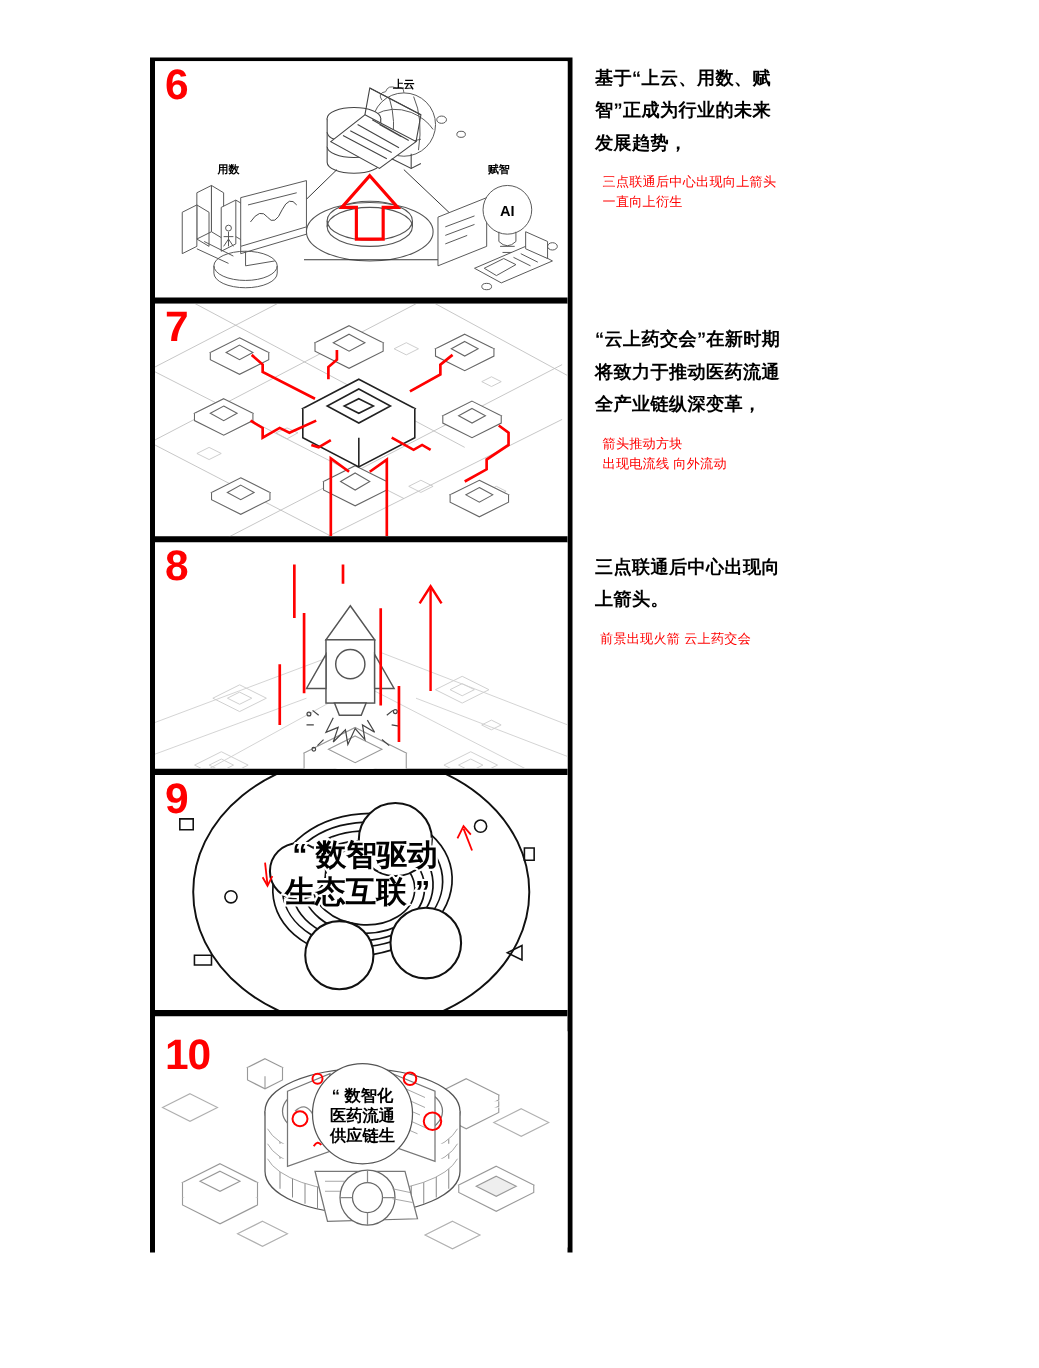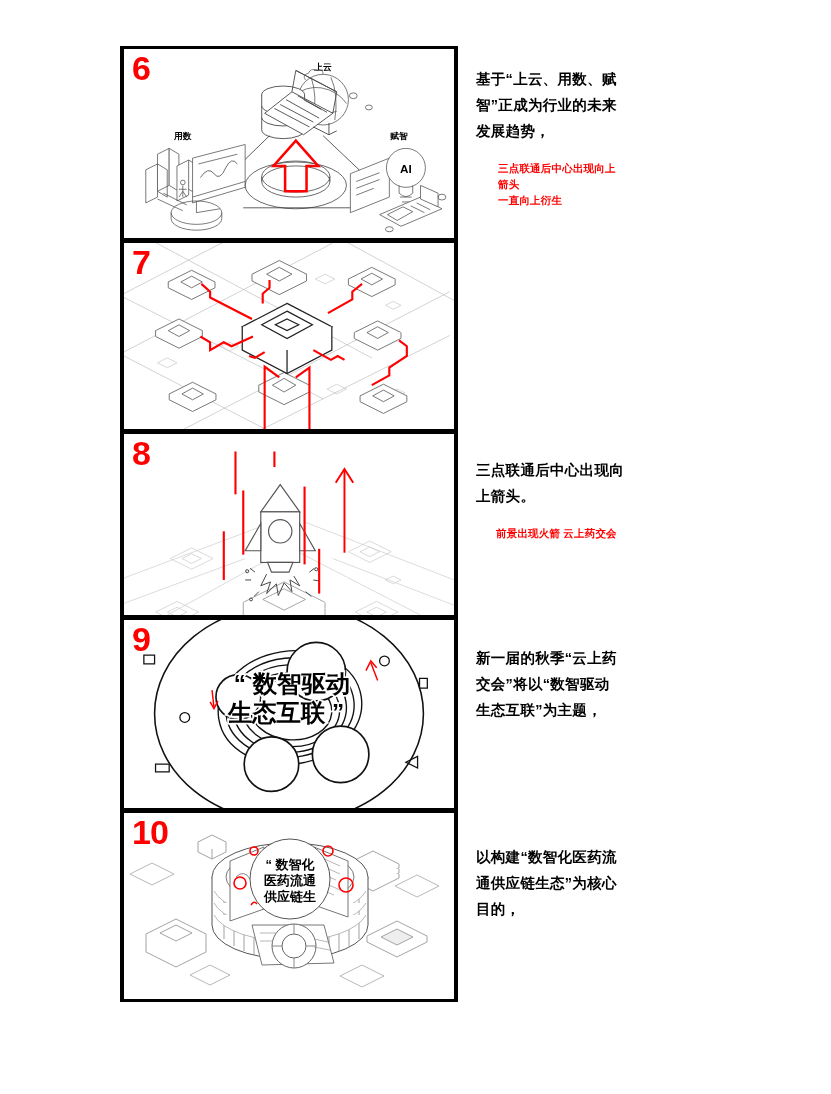--- a/index.html
+++ b/index.html
@@ -28,21 +28,21 @@
     background: #ffffff;
   }
   .panel {
     position: relative;
     width: 100%;
     box-sizing: border-box;
     border-bottom: 5px solid #000000;
     overflow: hidden;
     background: #ffffff;
   }
-  .panel:last-child { border-bottom: none; }
+  .panel:last-child { border-bottom: none; margin-top: 12px; }
 
   .panel-h6  { height: 194px; }
   .panel-h7  { height: 191px; }
   .panel-h8  { height: 186px; }
   .panel-h9  { height: 193px; }
   .panel-h10 { height: 186px; }
 
   .panel-number {
     position: absolute;
     left: 8px;
@@ -59,21 +59,21 @@
     position: absolute;
     inset: 0;
     width: 100%;
     height: 100%;
   }
 
   
   #text-column {
     position: absolute;
     left: 476px;
-    top: 46px;
+    top: 30px;
     width: 300px;
     height: 956px;
   }
   .text-block {
     position: absolute;
     left: 0;
     width: 160px;
   }
   .tb-6  { top: 20px; }
   .tb-7  { top: 229px; }
@@ -86,23 +86,23 @@
     font-size: 14.5px;
     font-weight: bold;
     line-height: 26px;
     letter-spacing: 0.3px;
     margin: 0 0 10px 0;
     width: 150px;
   }
   .annotation {
     color: #ff0000;
     font-size: 10.5px;
-    font-weight: bold;
+    font-weight: normal;
     line-height: 16px;
-    margin: 16px;
+    margin: 0;
     padding-left: 6px;
     white-space: pre-line;
     letter-spacing: 0.2px;
   }
   .ann-8 { padding-left: 4px; }
 
   
   .art-label {
     font-family: "Liberation Sans", sans-serif;
     font-weight: bold;
@@ -463,29 +463,26 @@
 </div>
 
 <div id="text-column">
 
   <div class="text-block tb-6">
     <p class="narration">基于“上云、用数、赋智”正成为行业的未来发展趋势，</p>
     <p class="annotation">三点联通后中心出现向上箭头
 一直向上衍生</p>
   </div>
 
+  <div class="text-block tb-7">
+    <p class="narration">“云上药交会”在新时期将致力于推动医药流通全产业链纵深变革，</p>
+    <p class="annotation">箭头推动方块
+出现电流线 向外流动</p>
+  </div>
 
   <div class="text-block tb-8">
     <p class="narration">三点联通后中心出现向上箭头。</p>
     <p class="annotation ann-8">前景出现火箭 云上药交会</p>
   </div>
 
-  <div class="text-block tb-9">
-    <p class="narration">新一届的秋季“云上药交会”将以“数智驱动 生态互联”为主题，</p>
-    <p class="annotation"></p>
-  </div>
-
-  <div class="text-block tb-10">
-    <p class="narration">以构建“数智化医药流通供应链生态”为核心目的，</p>
-    <p class="annotation"></p>
-  </div>
+
 
 </div>
 
 </body></html>

